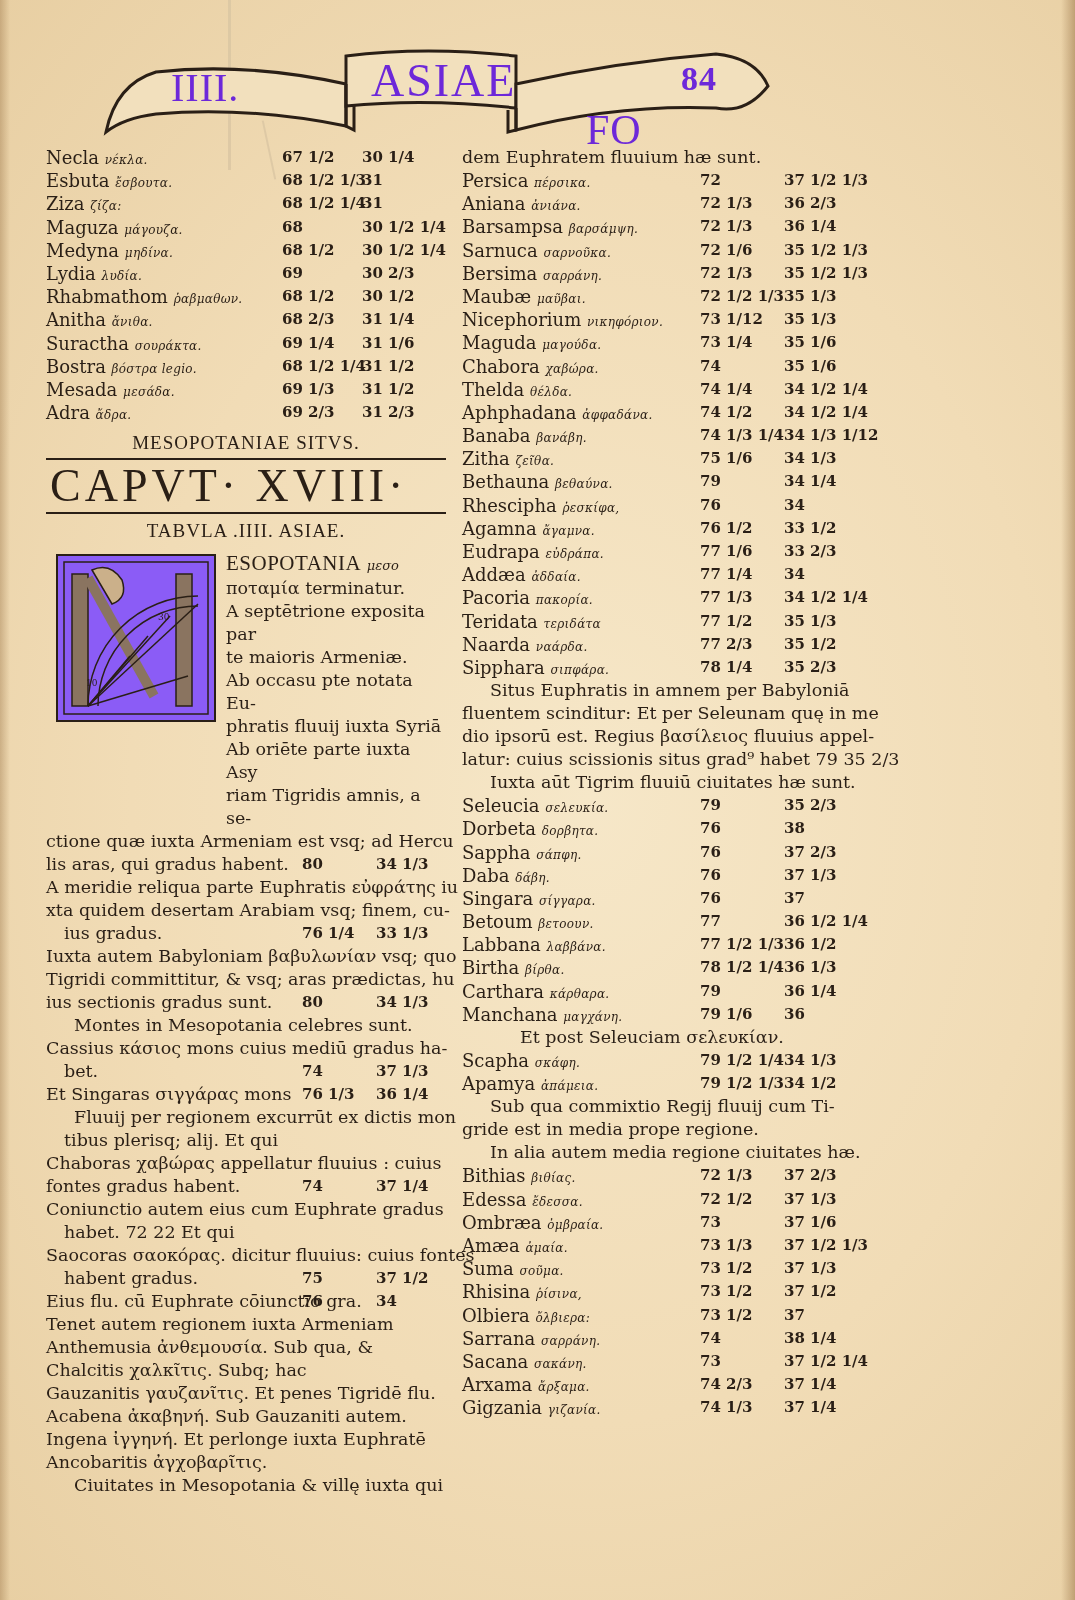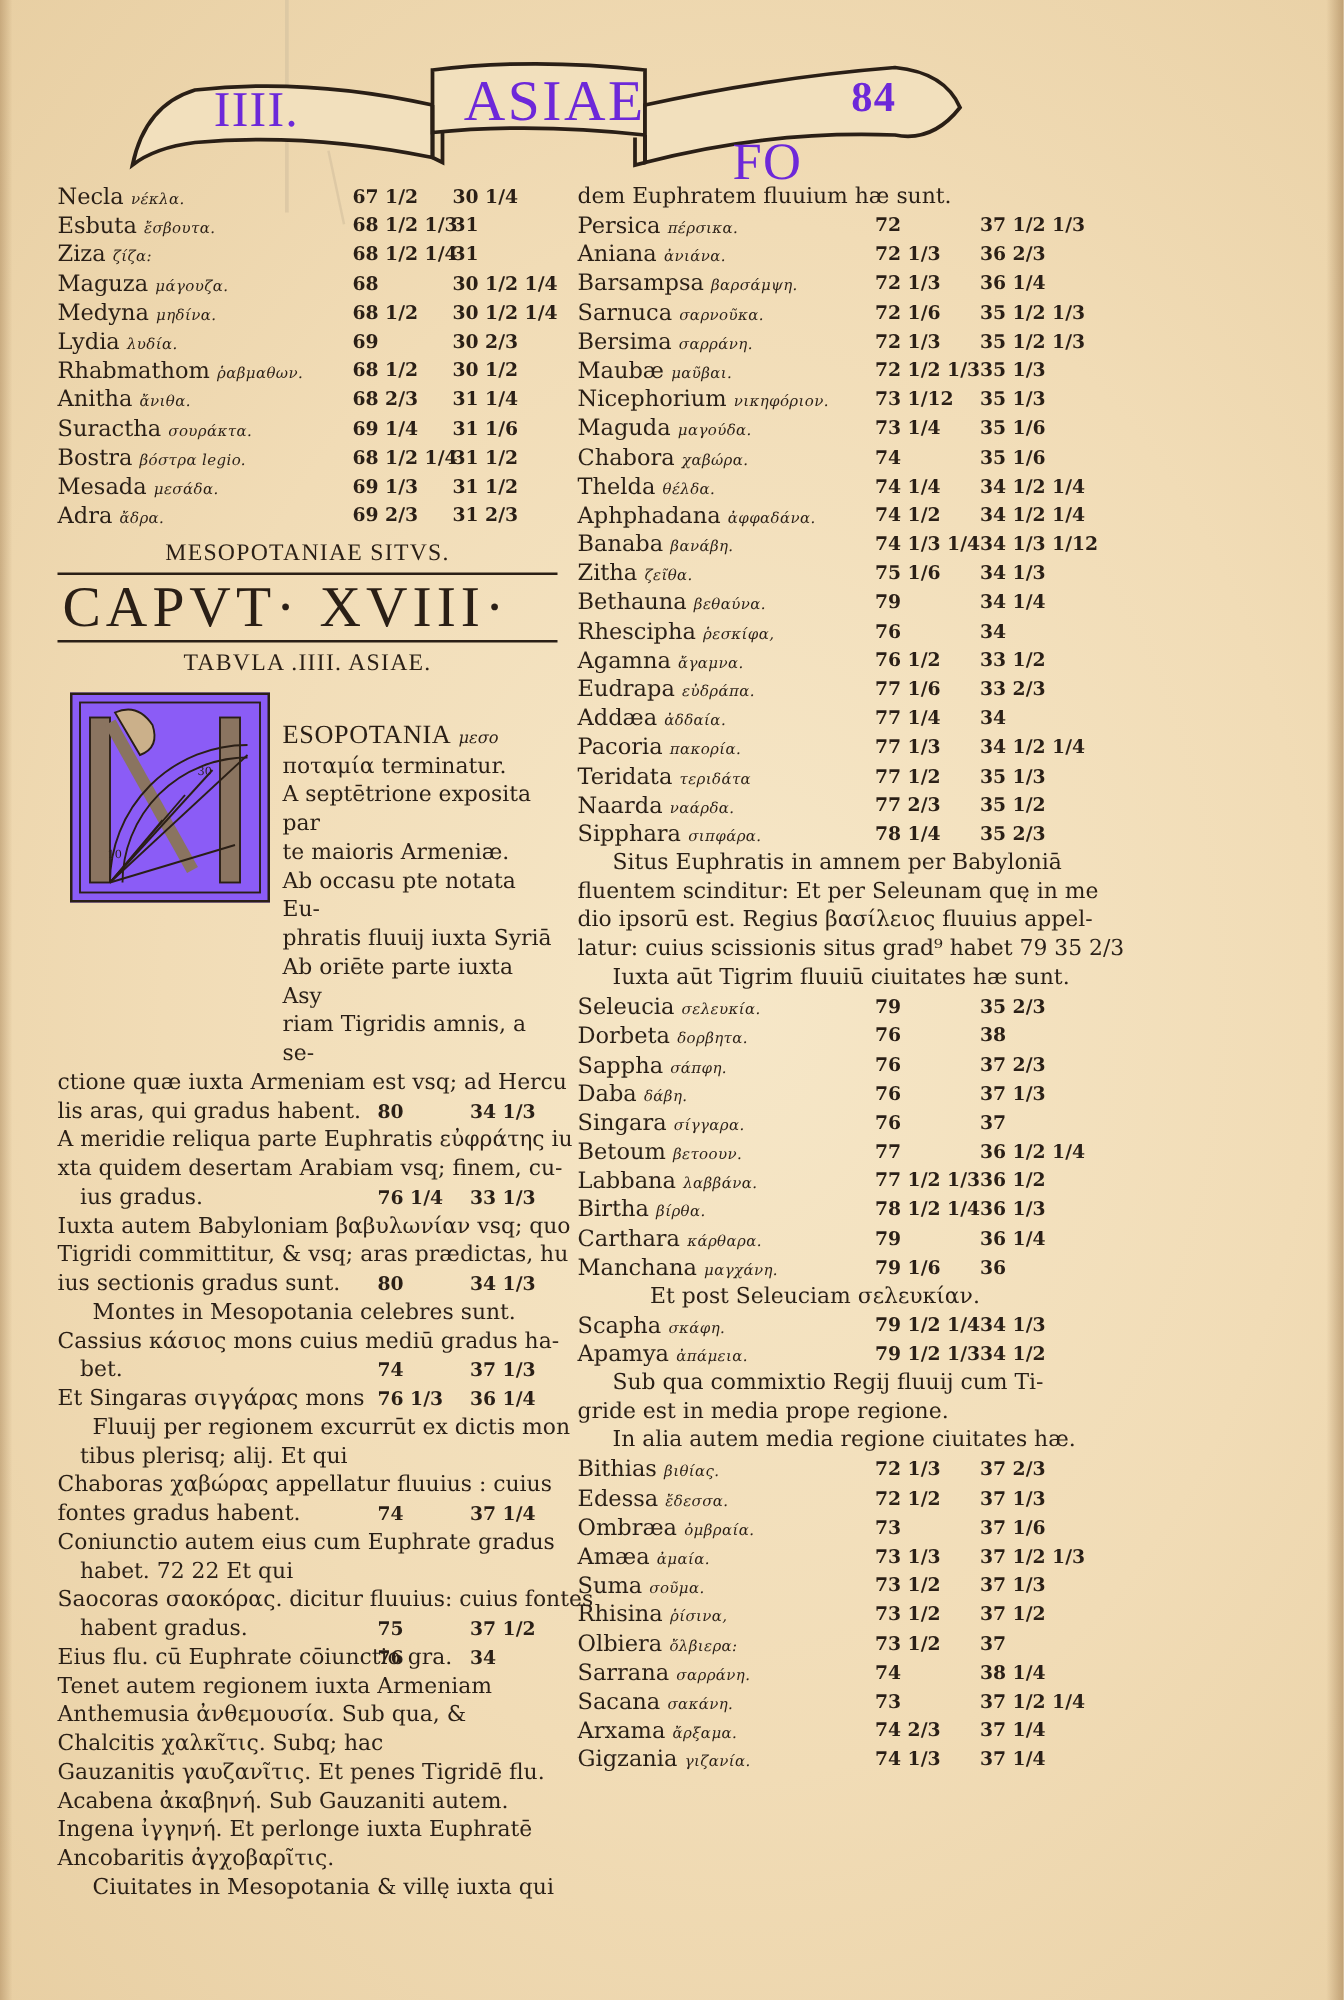--- a/index.html
+++ b/index.html
@@ -47,21 +47,21 @@
   .caput { font-family: "Liberation Serif", serif; font-size: 46px; letter-spacing: 4px; line-height: 48px; text-align: left; padding-left: 4px; }
   .tabula { text-align: center; font-size: 19px; letter-spacing: 1px; margin: 6px 0 10px; font-family: "Liberation Serif", serif; }
 
   .para { font-size: 17.5px; line-height: 23px; }
   .indent { padding-left: 28px; }
   .hang { padding-left: 18px; }
 
   .initial-wrap { display: flex; }
   .initial { width: 160px; height: 168px; border: 2px solid #2a1f16; box-sizing: border-box; margin: 2px 10px 0 10px; flex: none; background: #8b5cf6; position: relative; }
   .initial svg { position: absolute; left: 0; top: 0; }
-  .intro-lines { flex: 1; margin-top: 24px; }
+  .intro-lines { flex: 1; }
   .intro-lines .first { font-size: 21px; letter-spacing: .5px; font-family: "Liberation Serif", serif; }
 
   .text-line { font-size: 17.5px; line-height: 23px; white-space: nowrap; position: relative; }
   .text-line .val { position: absolute; font-weight: bold; font-size: 15px; }
 </style>
 </head>
 <body>
 
 <div class="page">
   <div class="edge-left"></div>

